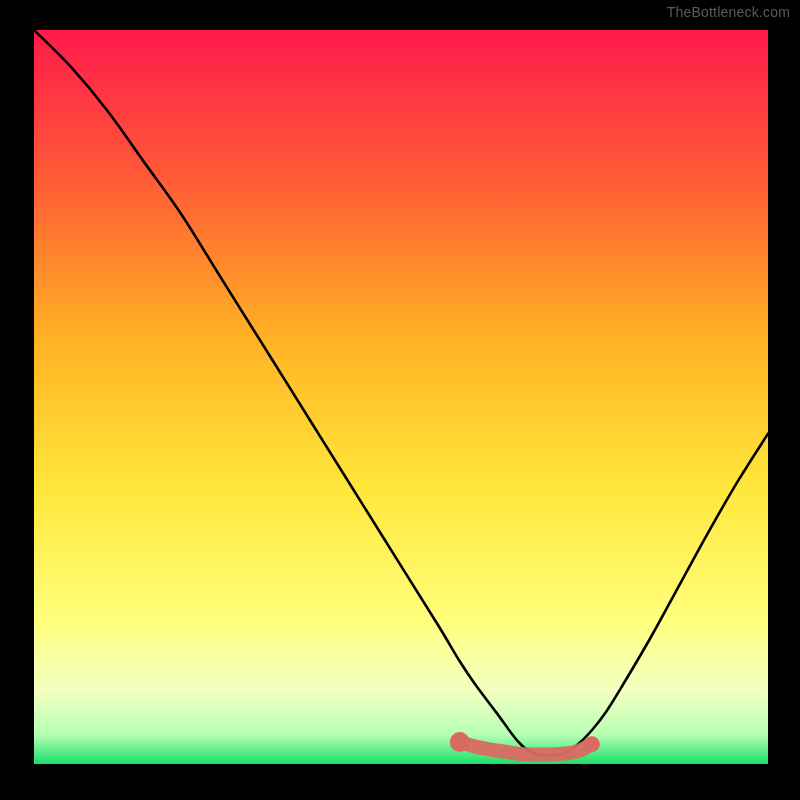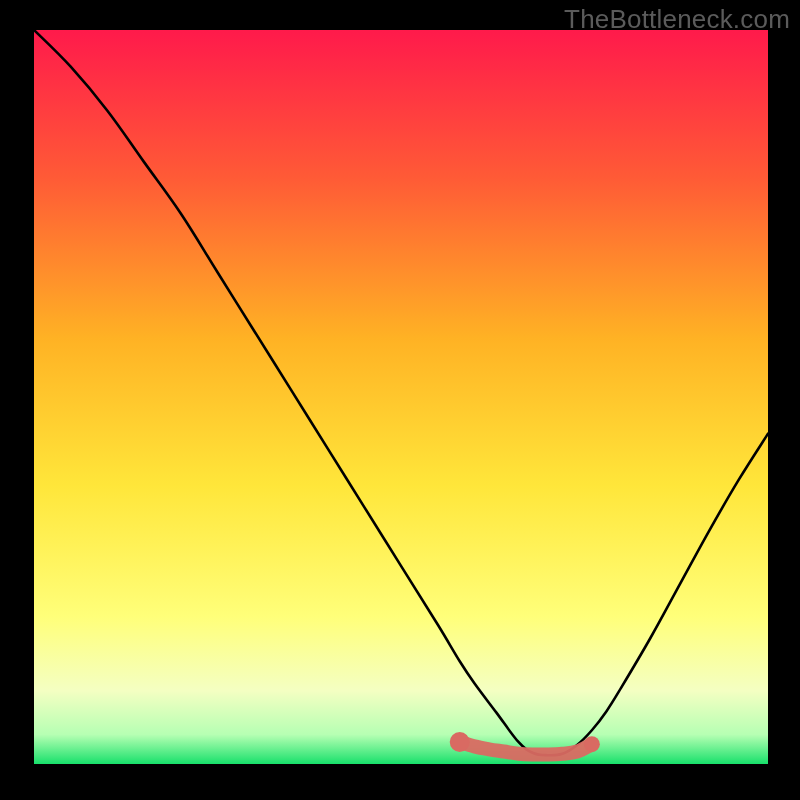--- a/index.html
+++ b/index.html
@@ -8,21 +8,21 @@
     position: relative;
     width: 800px;
     height: 800px;
     background: #000;
   }
   .watermark {
     position: absolute;
     top: 4px;
     right: 10px;
     font-family: Arial, Helvetica, sans-serif;
-    font-size: 26px;
+    font-size: 14px;
     font-weight: 500;
     color: #5b5b5b;
     letter-spacing: 0.2px;
   }
   .plot {
     position: absolute;
     left: 34px;
     top: 30px;
     width: 734px;
     height: 734px;

